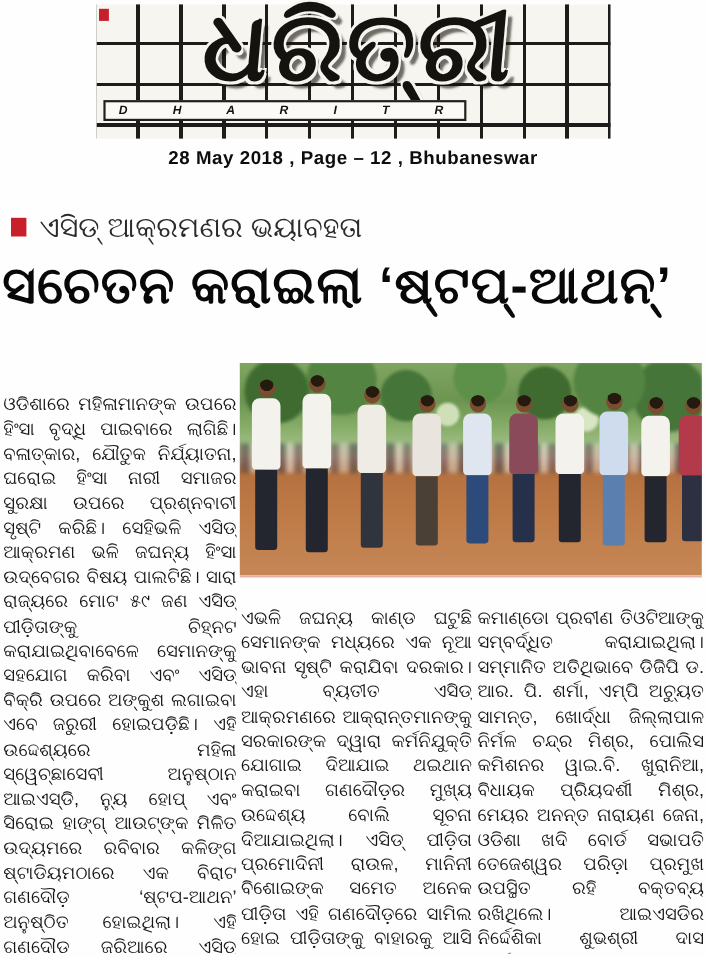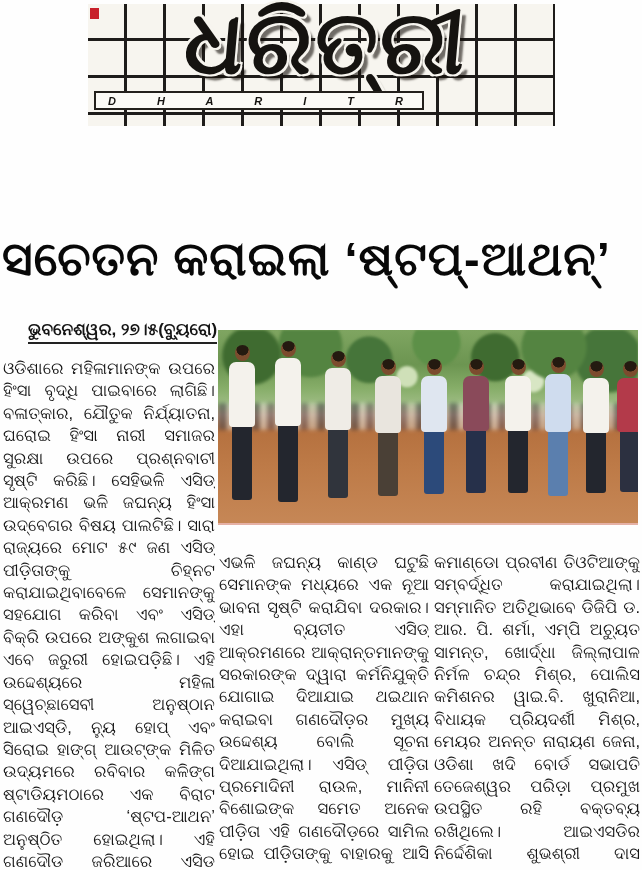--- a/index.html
+++ b/index.html
@@ -84,25 +84,29 @@
 <body>
 
 <div class="page">
 
   <div class="masthead">
     <div class="masthead-red-mark"></div>
     <div class="logo-text">ଧରିତ୍ରୀ</div>
     <div class="logo-romanbox">D H A R I T R I</div>
   </div>
 
+  <div class="page-dateline">28 May 2018 , Page – 12 , Bhubaneswar</div>
 
+  <div class="kicker-row">
+    <div class="kicker-bullet"></div>
+    <div class="kicker-text">ଏସିଡ୍ ଆକ୍ରମଣର ଭୟାବହତା</div>
+  </div>
 
   <div class="headline">ସଚେତନ କରାଇଲା ‘ଷ୍ଟପ୍-ଆଥନ୍’</div>
 
-  <div class="byline">ଭୁବନେଶ୍ୱର, ୨୭।୫(ବ୍ୟୁରୋ)</div>
 
   <div class="photo">
     <div class="foliage"></div>
     <div class="crowd-strip"></div>
     <div class="person" style="left:6px;   bottom:6px;  height:172px;">
         <div class="head"></div>
         <div class="torso" style="background:#f4f2ec;"></div>
         <div class="legs" style="background:#23262e;"></div>
       </div>
     <div class="person" style="left:52px;  bottom:2px;  height:180px;">

